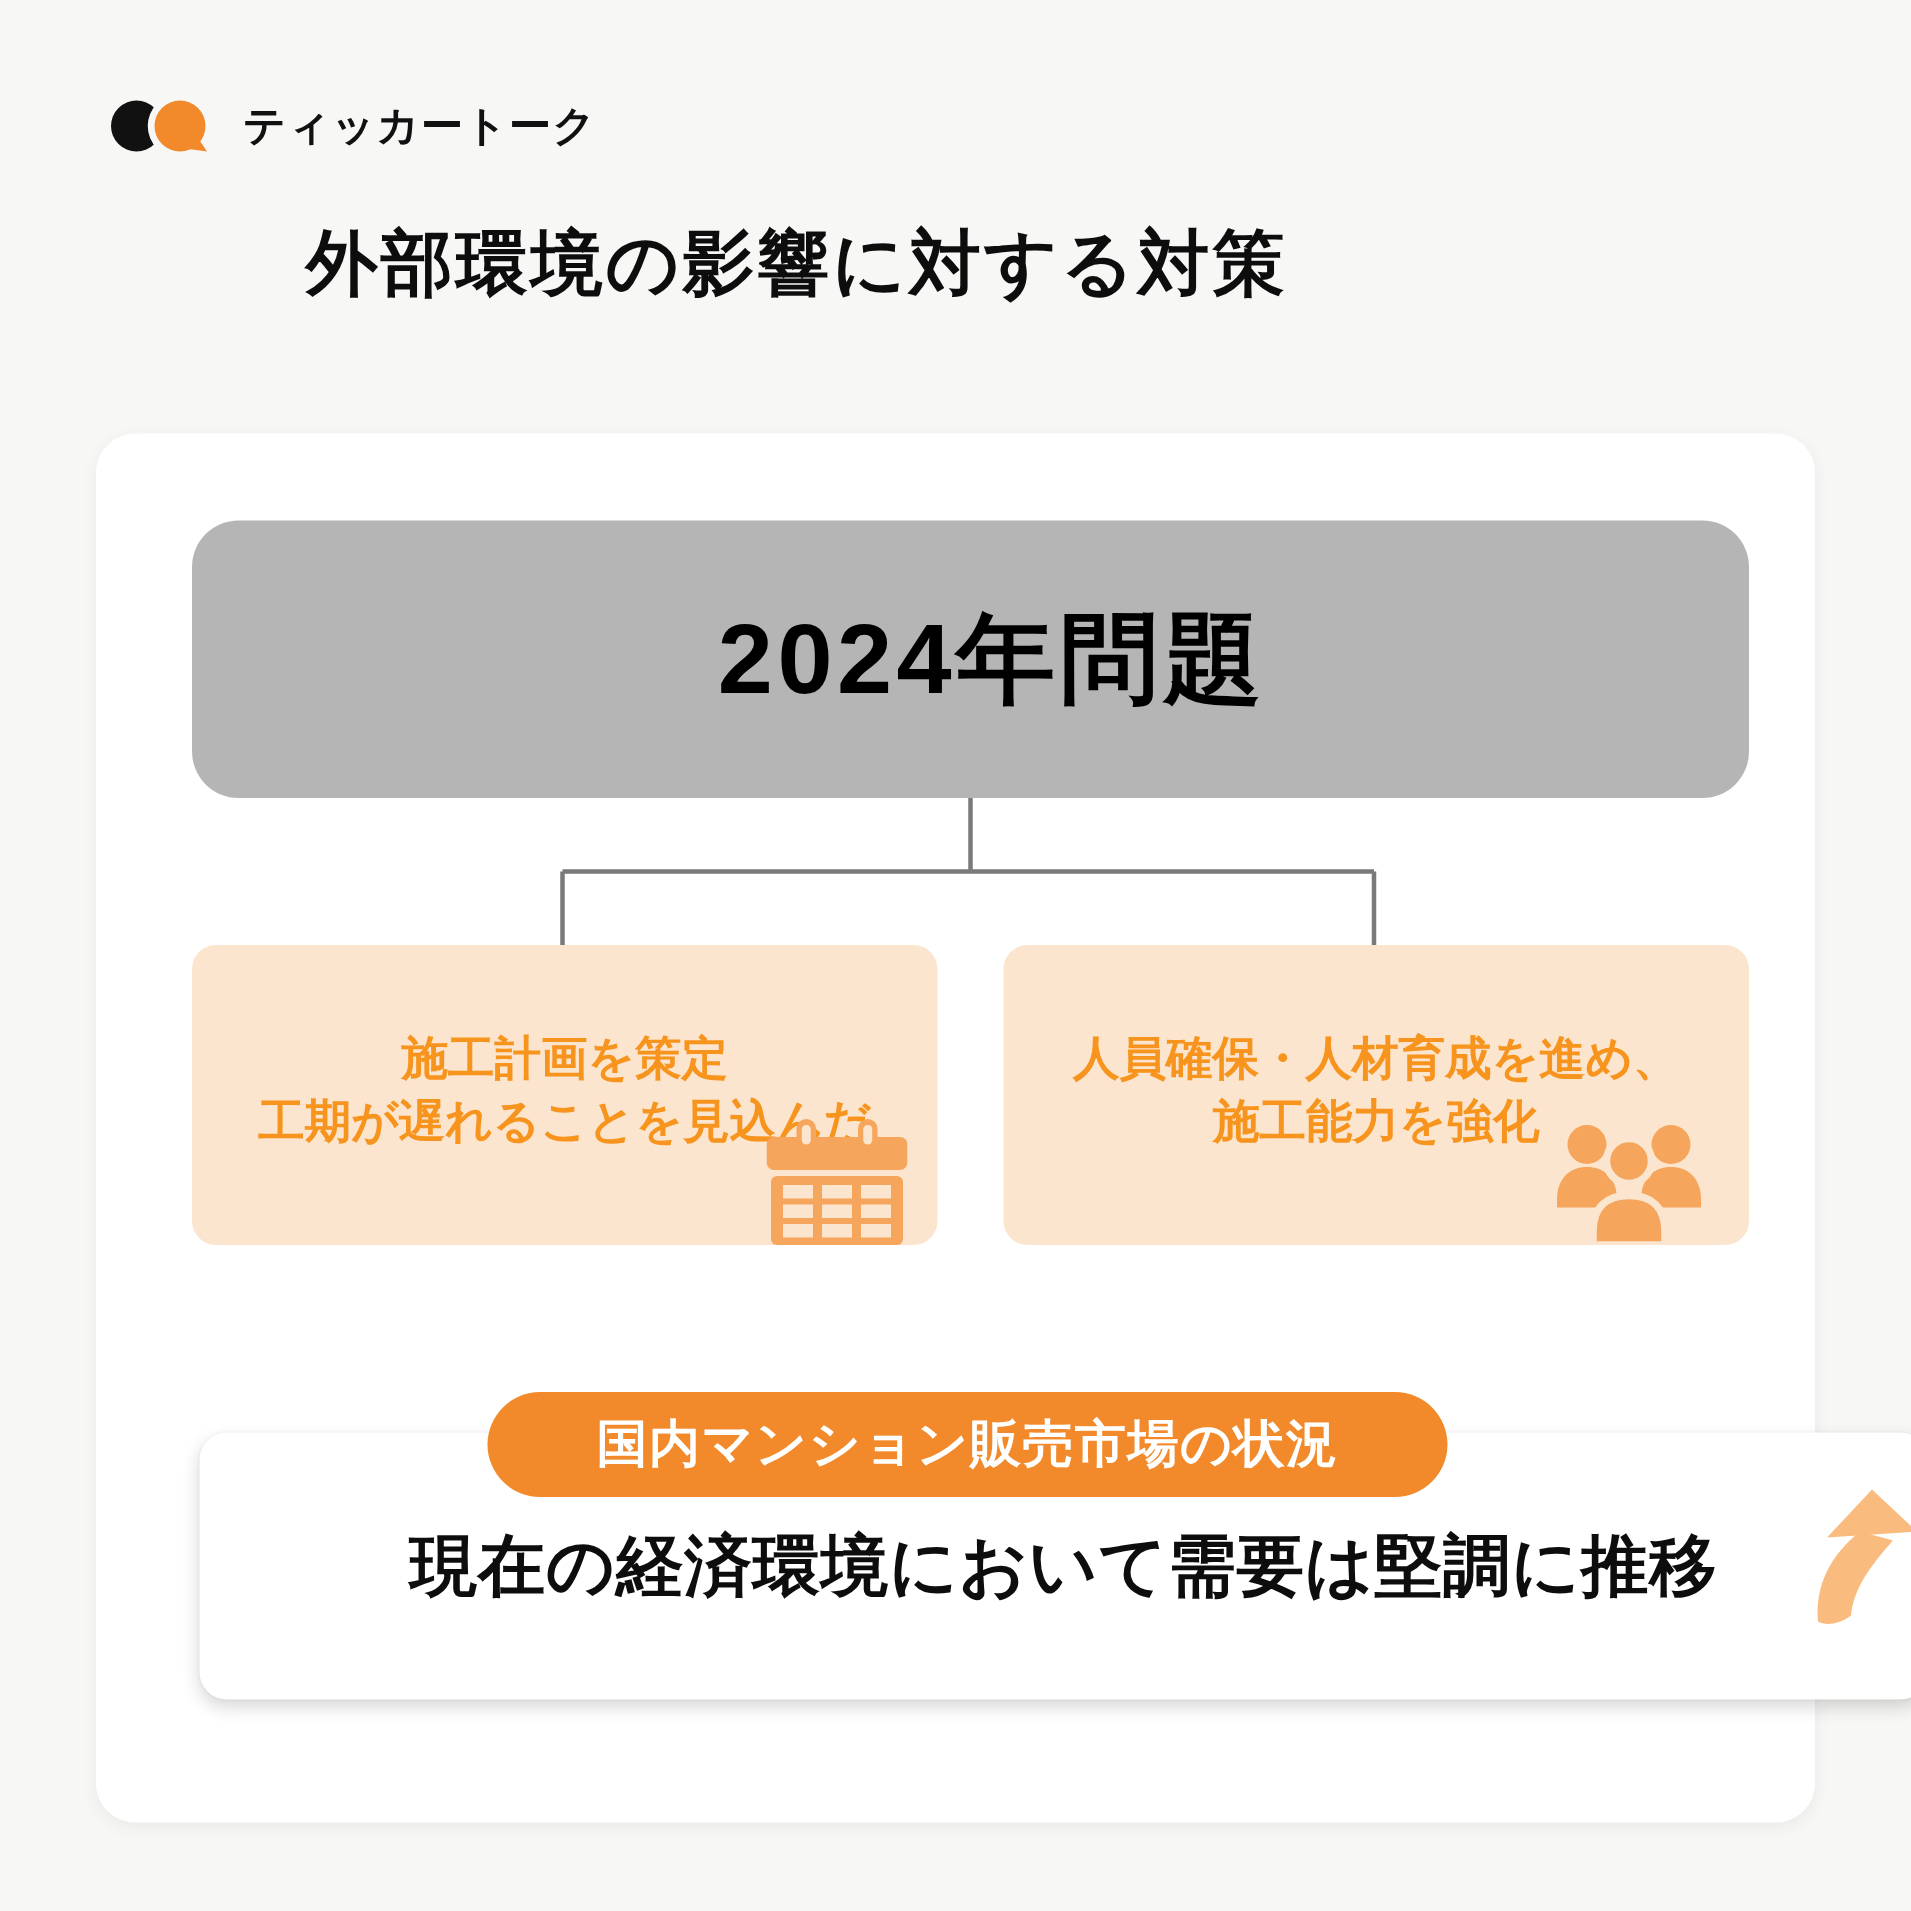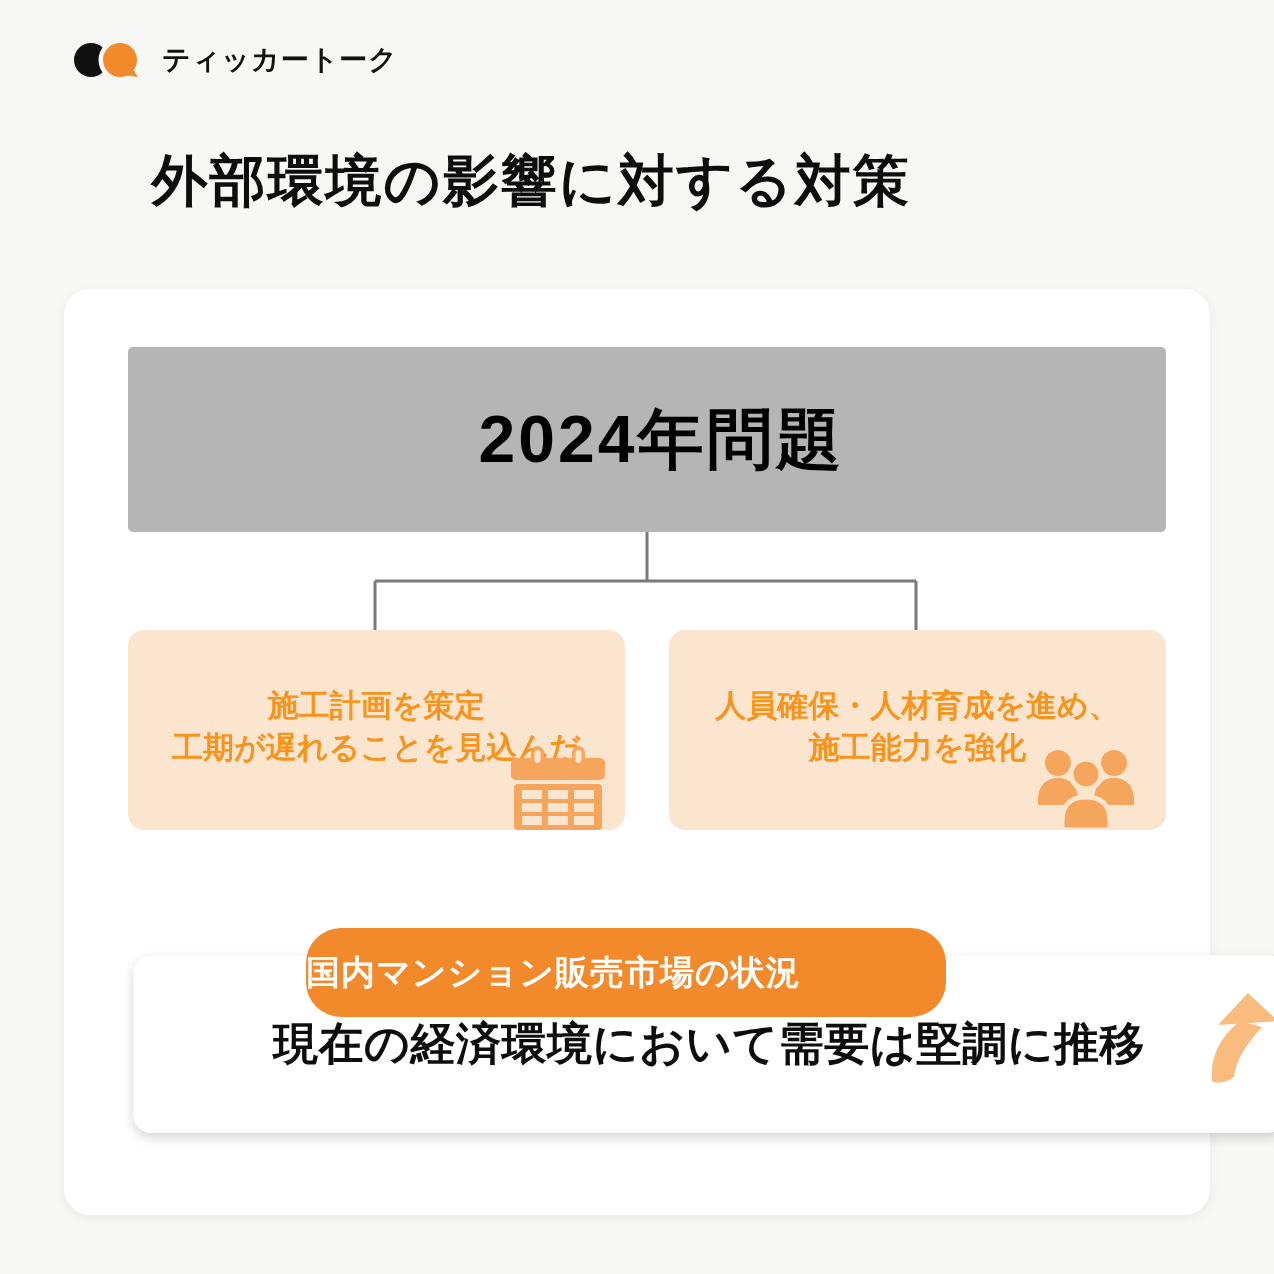--- a/index.html
+++ b/index.html
@@ -17,38 +17,38 @@
   *{box-sizing:border-box;margin:0;padding:0;}
   html,body{width:1274px;height:1274px;}
   body{
     position:relative;
     background:var(--background);
     font-family:"Liberation Sans","DejaVu Sans",sans-serif;
     color:var(--ink);
     overflow:hidden;
   }
   
-  .logo{position:absolute;left:74px;top:40px;display:flex;align-items:center;gap:16px;}
+  .logo{position:absolute;left:74px;top:64px;display:flex;align-items:center;gap:16px;}
   .logo-mark{width:72px;height:40px;flex:0 0 auto;}
   .logo-text{font-size:28px;font-weight:900;letter-spacing:1px;color:var(--ink);}
   
   .main-title{
     position:absolute;top:144px;left:0;width:1014px;
-    text-align:center;font-size:56px;font-weight:900;
+    text-align:center;font-size:48px;font-weight:900;
     letter-spacing:2px;color:#0D0D0D;white-space:nowrap;padding-left:48px;
   }
   
   .card{
     position:absolute;left:64px;top:289px;width:1146px;height:926px;
     background:var(--card-white);border-radius:26px;
     box-shadow:0 3px 12px rgba(0,0,0,0.06);
   }
   .root-box{
     position:absolute;left:64px;top:58px;width:1038px;height:185px;
-    background:var(--gray-box);border-radius:5px;
+    background:var(--gray-box);border-radius:31px;
     display:flex;align-items:center;justify-content:center;padding-left:29px;
   }
   .root-label{font-size:66px;font-weight:800;letter-spacing:3px;color:#000;}
   .connector{position:absolute;left:0;top:0;width:1146px;height:926px;pointer-events:none;}
   
   .branch-box{
     position:absolute;top:341px;width:497px;height:200px;
     background:var(--pale-orange);border-radius:16px;
   }
   .branch-left{left:64px;}
@@ -57,23 +57,23 @@
     padding-top:55px;text-align:center;
     font-size:31px;font-weight:800;line-height:42px;
     color:var(--box-text-orange);
   }
   .branch-text span{display:block;}
   .branch-icon{position:absolute;bottom:0;}
   .calendar-wrap{right:20px;width:94px;height:84px;}
   .people-wrap{right:28px;width:104px;height:83px;}
   
   .badge{
-    position:absolute;left:242px;top:639px;width:640px;height:89px;
+    position:absolute;left:261px;top:639px;width:640px;height:70px;
     background:var(--brand-orange);border-radius:35px;z-index:3;
-    display:flex;align-items:center;justify-content:flex-start;
+    display:flex;align-items:center;justify-content:center;
   }
   .badge-label{font-size:34px;font-weight:800;color:#fff;letter-spacing:1px;}
   .market-card{
     position:absolute;left:69px;top:666px;width:1152px;height:178px;
     background:var(--card-white);border-radius:18px;z-index:2;
     box-shadow:0 5px 12px rgba(0,0,0,0.16), 0 0 2px rgba(0,0,0,0.05);
     display:flex;align-items:center;justify-content:center;
   }
   .statement{
     width:100%;text-align:center;

